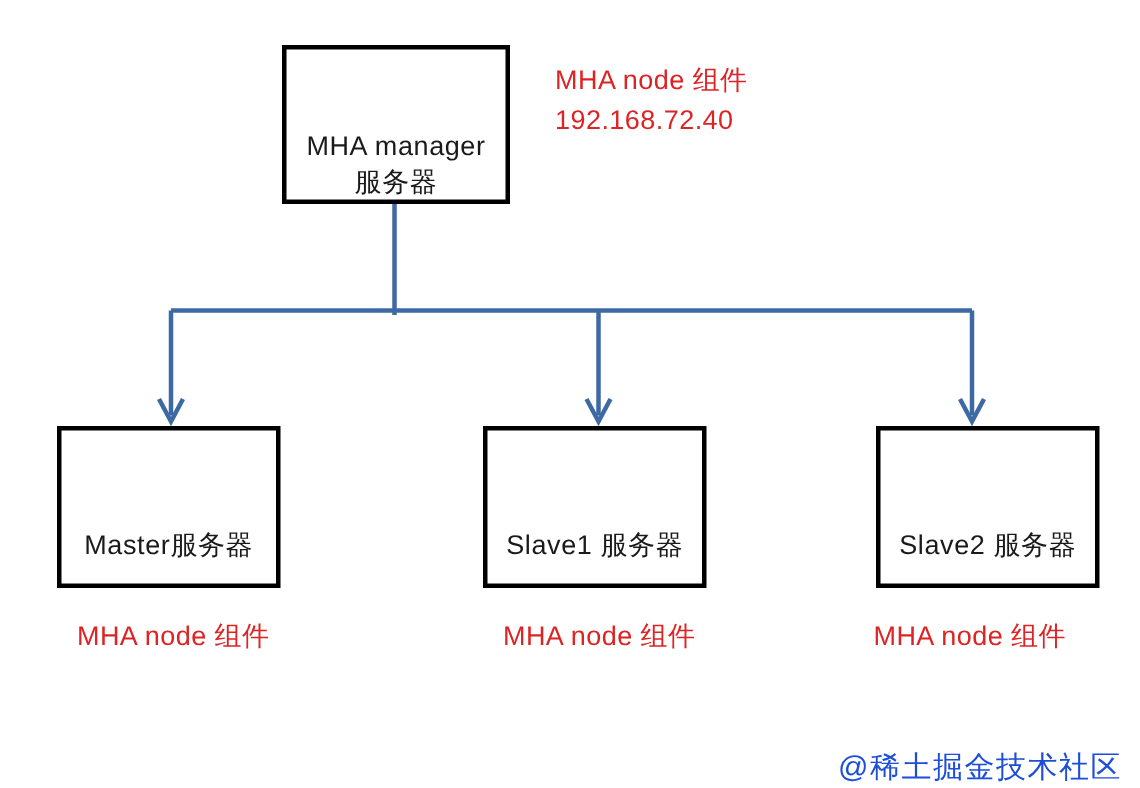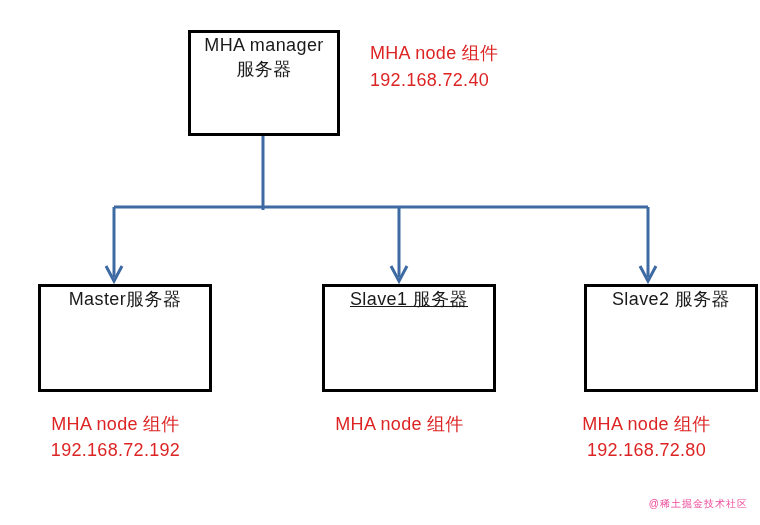--- a/index.html
+++ b/index.html
@@ -21,39 +21,39 @@
     pointer-events: none;
   }
 
   .node-box {
     position: absolute;
     border: 3px solid #000000;
     background: #ffffff;
     display: flex;
     flex-direction: column;
     align-items: center;
-    justify-content: flex-start;
+    justify-content: flex-end;
     text-align: center;
     color: #1a1a1a;
     font-size: 18px;
     letter-spacing: 0.4px;
     line-height: 24px;
   }
 
   .manager-box {
     left: 188px; top: 30px;
     width: 152px; height: 106px;
   }
 
   .server-box {
-    width: 174px; height: 108px;
+    width: 149px; height: 108px;
     padding-bottom: 14px;
   }
   .server-box.master { left: 38px;  top: 284px; }
-  .server-box.slave1 { left: 322px; top: 284px; text-decoration: underline; }
+  .server-box.slave1 { left: 322px; top: 284px; }
   .server-box.slave2 { left: 584px; top: 284px; }
 
   .note {
     position: absolute;
     color: #dd2424;
     font-weight: normal;
     font-size: 18px;
     letter-spacing: 0.3px;
     line-height: 27px;
     white-space: nowrap;
@@ -61,23 +61,23 @@
   .manager-note { left: 370px; top: 40px; text-align: left; }
 
   .server-note { width: 155px; text-align: center; top: 411px; line-height: 26px; }
   .server-note.master { left: 38px; }
   .server-note.slave1 { left: 322px; }
   .server-note.slave2 { left: 569px; }
 
   .watermark {
     position: absolute;
     right: 12px;
-    bottom: 14px;
-    color: #ec4899;
-    font-size: 10px;
+    bottom: 0;
+    color: #1d4ed8;
+    font-size: 20px;
     letter-spacing: 1px;
   }
 </style>
 </head>
 <body>
 
 <div class="canvas">
 
   <svg class="connector-svg" viewBox="0 0 760 525" xmlns="http://www.w3.org/2000/svg">
     <g stroke="#3d6aa3" stroke-width="3" fill="none" stroke-linecap="butt">
@@ -104,33 +104,31 @@
   <div class="note manager-note">
     <div>MHA node 组件</div>
     <div>192.168.72.40</div>
   </div>
 
   <div class="node-box server-box master">
     <span>Master服务器</span>
   </div>
   <div class="note server-note master">
     <div>MHA node 组件</div>
-    <div>192.168.72.192</div>
   </div>
 
   <div class="node-box server-box slave1">
     <span>Slave1 服务器</span>
   </div>
   <div class="note server-note slave1">
     <div>MHA node 组件</div>
   </div>
 
   <div class="node-box server-box slave2">
     <span>Slave2 服务器</span>
   </div>
   <div class="note server-note slave2">
     <div>MHA node 组件</div>
-    <div>192.168.72.80</div>
   </div>
 
   <div class="watermark">@稀土掘金技术社区</div>
 
 </div>
 
 </body></html>

